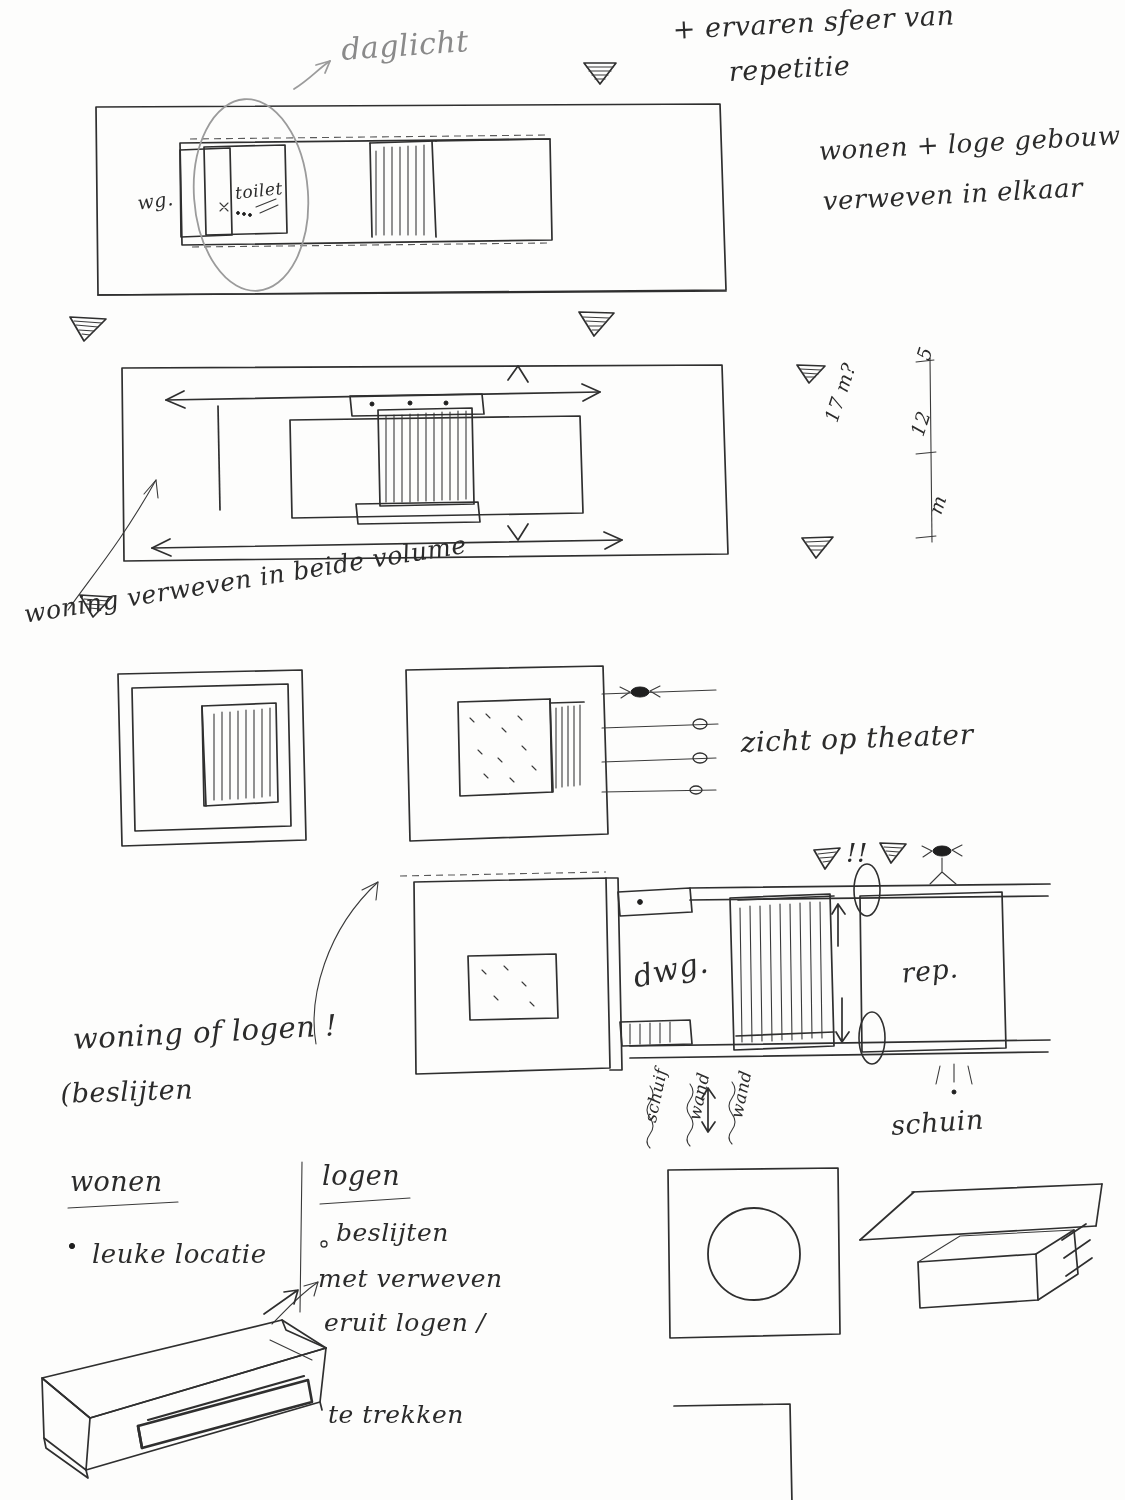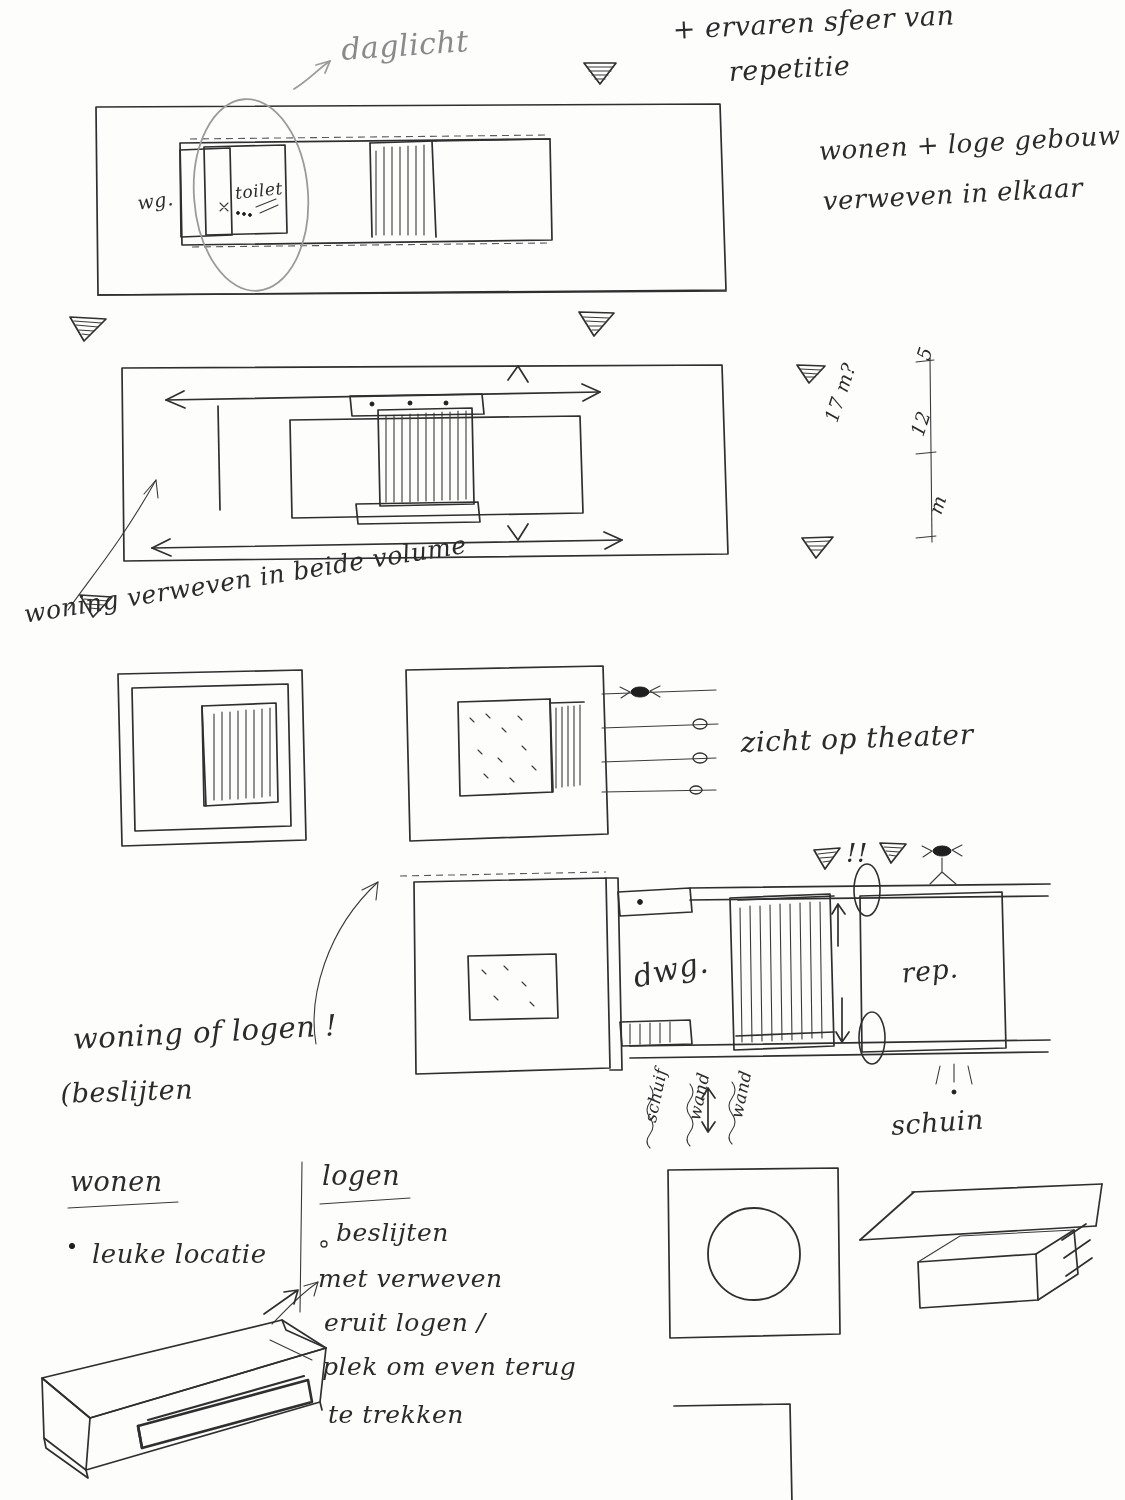--- a/index.html
+++ b/index.html
@@ -329,21 +329,20 @@
       </svg>
   </div>
   <div class="hand big" style="left:336px;top:1218px;font-size:25px;">beslijten</div>
   <div class="sketch" style="left:318px;top:1238px;">
     <svg width="14" height="14" viewBox="0 0 14 14">
         <circle class="nofill" style="stroke:#2f2f2f;stroke-width:1.3" cx="6" cy="6" r="3"></circle>
       </svg>
   </div>
   <div class="hand big" style="left:318px;top:1264px;font-size:25px;">met verweven</div>
   <div class="hand big" style="left:324px;top:1308px;font-size:25px;">eruit logen /</div>
-  <div class="hand big" style="left:322px;top:1352px;font-size:25px;">plek om even terug</div>
   <div class="hand big" style="left:328px;top:1400px;font-size:25px;">te trekken</div>
 
   <div class="sketch" style="left:268px;top:1270px;">
     <svg width="60" height="60" viewBox="0 0 60 60">
       <path class="ln-thin" d="M4 54 C18 40 30 26 50 12"></path>
       <path class="ln-thin" d="M50 12 L36 16 M50 12 L46 26"></path>
     </svg>
   </div>
 
   <div class="sketch" style="left:20px;top:1278px;">

